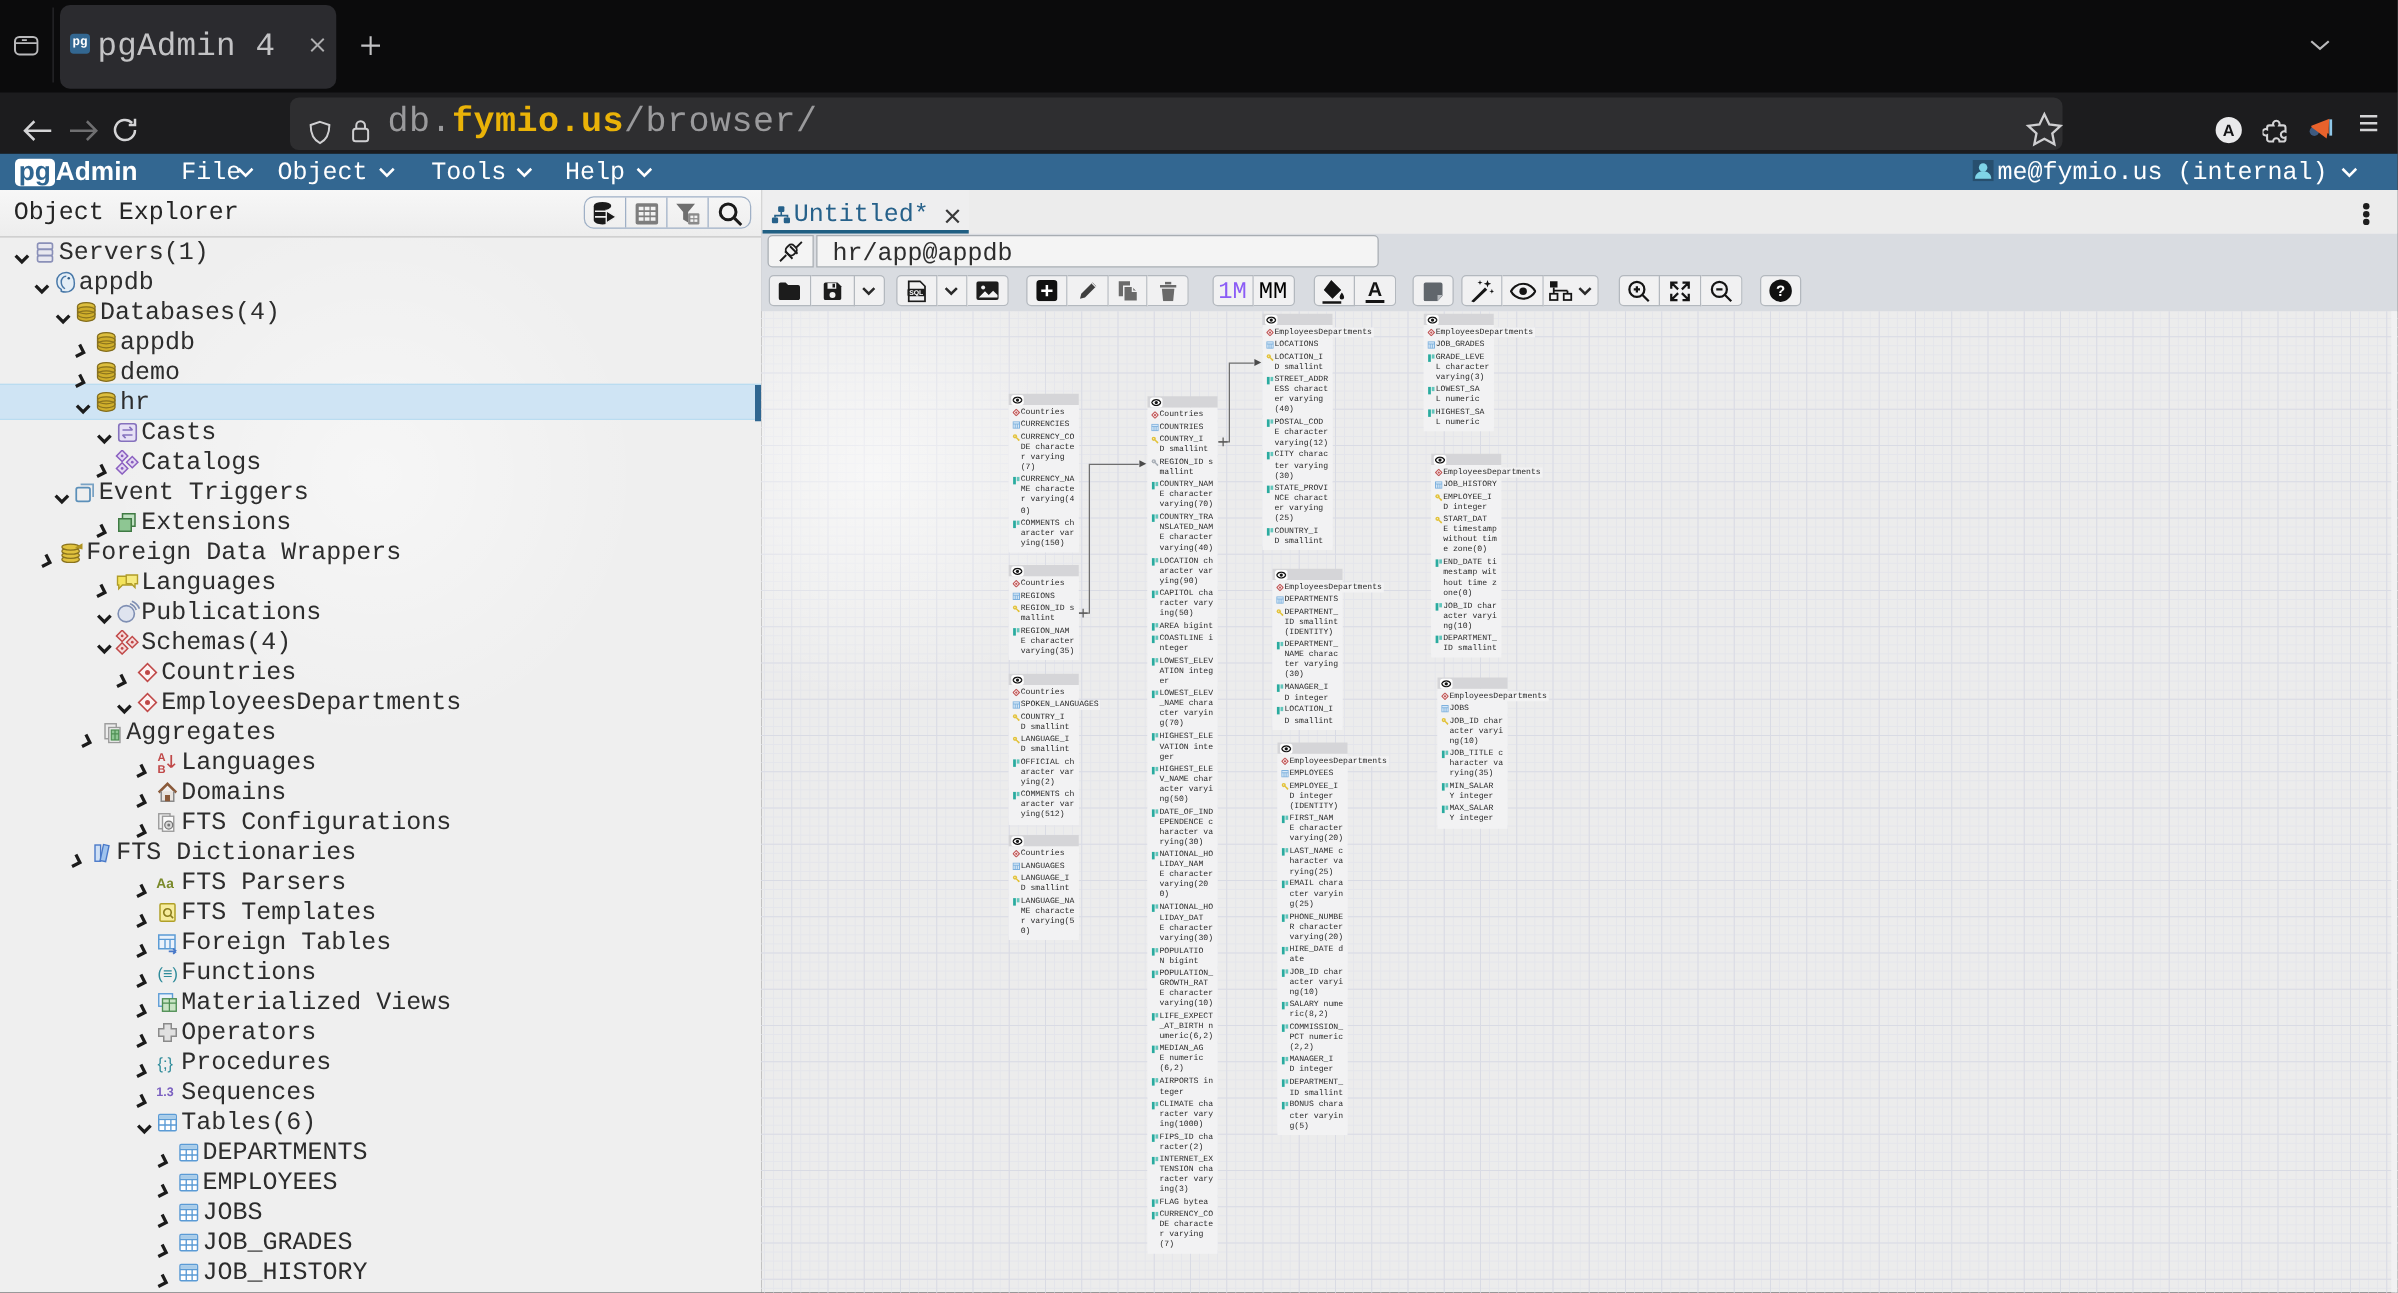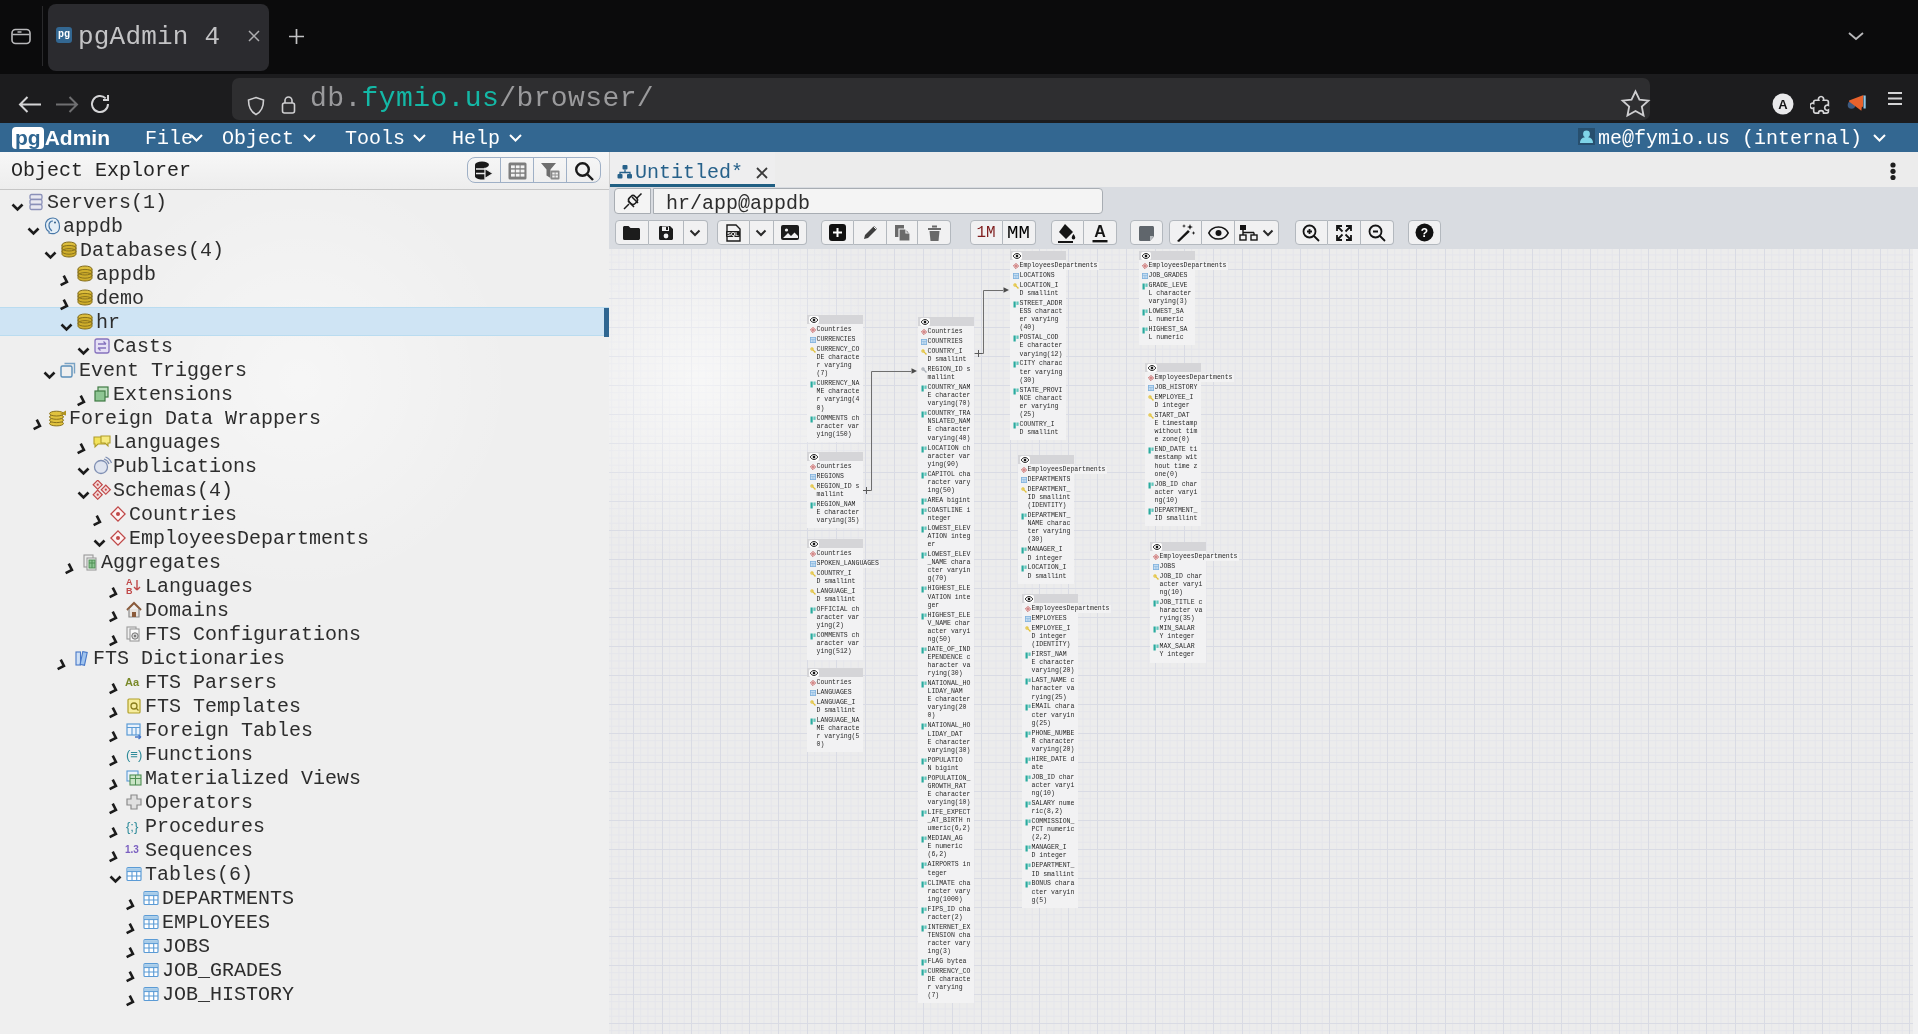--- a/index.html
+++ b/index.html
@@ -4,21 +4,21 @@
 html,body{width:1918px;height:1034px;overflow:hidden;background:#0b0b0c;font-family:"Liberation Mono",monospace}
 .abs{position:absolute}
 
 #tabbar{position:absolute;left:0;top:0;width:1918px;height:74px;background:#0b0b0c}
 #tab{position:absolute;left:48px;top:4px;width:221px;height:67px;background:#2b2b2f;border-radius:8px}
 #tabttl{position:absolute;left:78px;top:24px;font-size:26px;line-height:26px;letter-spacing:0.2px;color:#c3c3c5}
 #fav{position:absolute;left:56px;top:27px;width:16px;height:16px;background:#336791;border-radius:3px;color:#fff;font-size:10px;font-weight:bold;text-align:center;line-height:16px}
 #navbar{position:absolute;left:0;top:74px;width:1918px;height:49px;background:#1c1c1e}
 #urlbar{position:absolute;left:232px;top:78px;width:1418px;height:42px;background:#2e2e30;border-radius:7px}
 #urltxt{position:absolute;left:310px;top:85px;font-size:28px;line-height:28px;letter-spacing:0.4px;color:#9a9a9c}
-#urltxt b{color:#14b8a6;font-weight:normal}
+#urltxt b{color:#eab308;font-weight:bold}
 
 #pgbar{position:absolute;left:0;top:123px;width:1918px;height:29px;background:#336791;color:#fff}
 .mitem{position:absolute;top:127px;font-size:20px;color:#fff}
 #pglogo{position:absolute;left:12px;top:126px;height:22px;font-family:"Liberation Sans",sans-serif;font-weight:bold;font-size:21px;color:#fff}
 #pgbox{display:inline-block;background:#fff;color:#2f6691;border-radius:4px;padding:0 3px;margin-right:1px;line-height:22px}
 
 #left{position:absolute;left:0;top:152px;width:609px;height:882px;background:#efefef}
 #lglow{position:absolute;left:0;top:190px;width:609px;height:520px;background:radial-gradient(circle 300px at 300px 190px,rgba(255,255,255,.45),rgba(255,255,255,0) 72%)}
 #tree{width:609px}
 .row{height:24px;display:flex;align-items:center;font-size:20px;color:#2d2d2d;white-space:pre}
@@ -240,20 +240,34 @@
             <path d="M3 5v9c0 1.7 3.1 3 7 3s7-1.3 7-3V5" fill="#cfae2b" stroke="#826c1c" stroke-width="1"></path>
             <ellipse cx="10" cy="8.2" rx="7" ry="2.8" fill="none" stroke="#8a731d" stroke-width="1"></ellipse>
             <ellipse cx="10" cy="11.4" rx="7" ry="2.8" fill="none" stroke="#8a731d" stroke-width="1"></ellipse>
           </svg></span><span>hr</span></div>
       <div class="row" style="padding-left:77px"><span class="tw"><svg width="13" height="9" viewBox="0 0 13 9" fill="none" stroke="#1c1c1c" stroke-width="2.6">
             <path d="M1.5 1.5 6.5 6.5 11.5 1.5"></path>
           </svg></span><span class="tic"><svg width="20" height="20" viewBox="0 0 20 20">
             <rect x="3" y="3" width="14" height="14" rx="2" fill="#e6e0f5" stroke="#8571bd" stroke-width="1.3"></rect>
             <path d="M6 8h8M14 8l-2.5-2.5M14 12H6M6 12l2.5 2.5" stroke="#8571bd" stroke-width="1.3" fill="none"></path>
           </svg></span><span>Casts</span></div>
+      <div class="row" style="padding-left:77px"><span class="tw"><svg width="11" height="13" viewBox="0 0 11 13" fill="none" stroke="#1c1c1c" stroke-width="2.6" style="transform:rotate(18deg)">
+            <path d="M2 1.5 7 6.5 2 11.5"></path>
+          </svg></span><span class="tic"><svg width="20" height="20" viewBox="0 0 20 20">
+            <g fill="#e3d7f2" stroke="#8a5fc0" stroke-width="1.2">
+              <rect x="2.5" y="1.5" width="6.4" height="6.4" transform="rotate(45 5.7 4.7)"></rect>
+              <rect x="10.6" y="6.5" width="6.4" height="6.4" transform="rotate(45 13.8 9.7)"></rect>
+              <rect x="2.5" y="11.5" width="6.4" height="6.4" transform="rotate(45 5.7 14.7)"></rect>
+            </g>
+            <g fill="#8a5fc0">
+              <circle cx="5.7" cy="4.7" r="1.1"></circle>
+              <circle cx="13.8" cy="9.7" r="1.1"></circle>
+              <circle cx="5.7" cy="14.7" r="1.1"></circle>
+            </g>
+          </svg></span><span>Catalogs</span></div>
       <div class="row" style="padding-left:43px"><span class="tw"><svg width="13" height="9" viewBox="0 0 13 9" fill="none" stroke="#1c1c1c" stroke-width="2.6">
             <path d="M1.5 1.5 6.5 6.5 11.5 1.5"></path>
           </svg></span><span class="tic"><svg width="20" height="20" viewBox="0 0 20 20">
             <g fill="none" stroke="#5b8fb9" stroke-width="1.4">
               <rect x="3" y="6" width="11" height="11" rx="1.5"></rect>
               <path d="M6.5 3.5h10v10" opacity=".8"></path>
             </g>
           </svg></span><span>Event Triggers</span></div>
       <div class="row" style="padding-left:77px"><span class="tw"><svg width="11" height="13" viewBox="0 0 11 13" fill="none" stroke="#1c1c1c" stroke-width="2.6" style="transform:rotate(18deg)">
             <path d="M2 1.5 7 6.5 2 11.5"></path>
@@ -531,21 +545,21 @@
       </svg>
     </div>
     <div class="tbtn" style="left:309px;width:33px;border-left:none;border-radius:0 4px 4px 0">
       <svg width="15" height="17" viewBox="0 0 15 17">
         <rect x="1" y="4" width="13" height="2" fill="#6a6a6a"></rect>
         <path d="M2.5 7h10l-1 10h-8Z" fill="#6a6a6a"></path>
         <rect x="5" y="1.5" width="5" height="2" fill="#6a6a6a"></rect>
       </svg>
     </div>
     <div class="tbtn" style="left:360.5px;width:33px;border-radius:4px 0 0 4px">
-      <span style="font-size:16px;color:#7f1d1d">1M</span>
+      <span style="font-size:19px;color:#8b5cf6">1M</span>
     </div>
     <div class="tbtn" style="left:393.5px;width:33px;border-left:none;border-radius:0 4px 4px 0">
       <span style="font-size:19px;color:#000000">MM</span>
     </div>
     <div class="tbtn" style="left:441.5px;width:33px;border-radius:4px 0 0 4px">
       <svg width="20" height="20" viewBox="0 0 20 20">
         <path d="M8 1l8 8-7 7-7-7Z M2 9h13" fill="#141414"></path>
         <path d="M16.5 11c1 1.5 1.8 2.8 1.8 3.8a1.8 1.8 0 1 1-3.6 0c0-1 .8-2.3 1.8-3.8Z" fill="#141414"></path>
         <rect x="1" y="18" width="15" height="2.4" fill="#141414"></rect>
       </svg>

